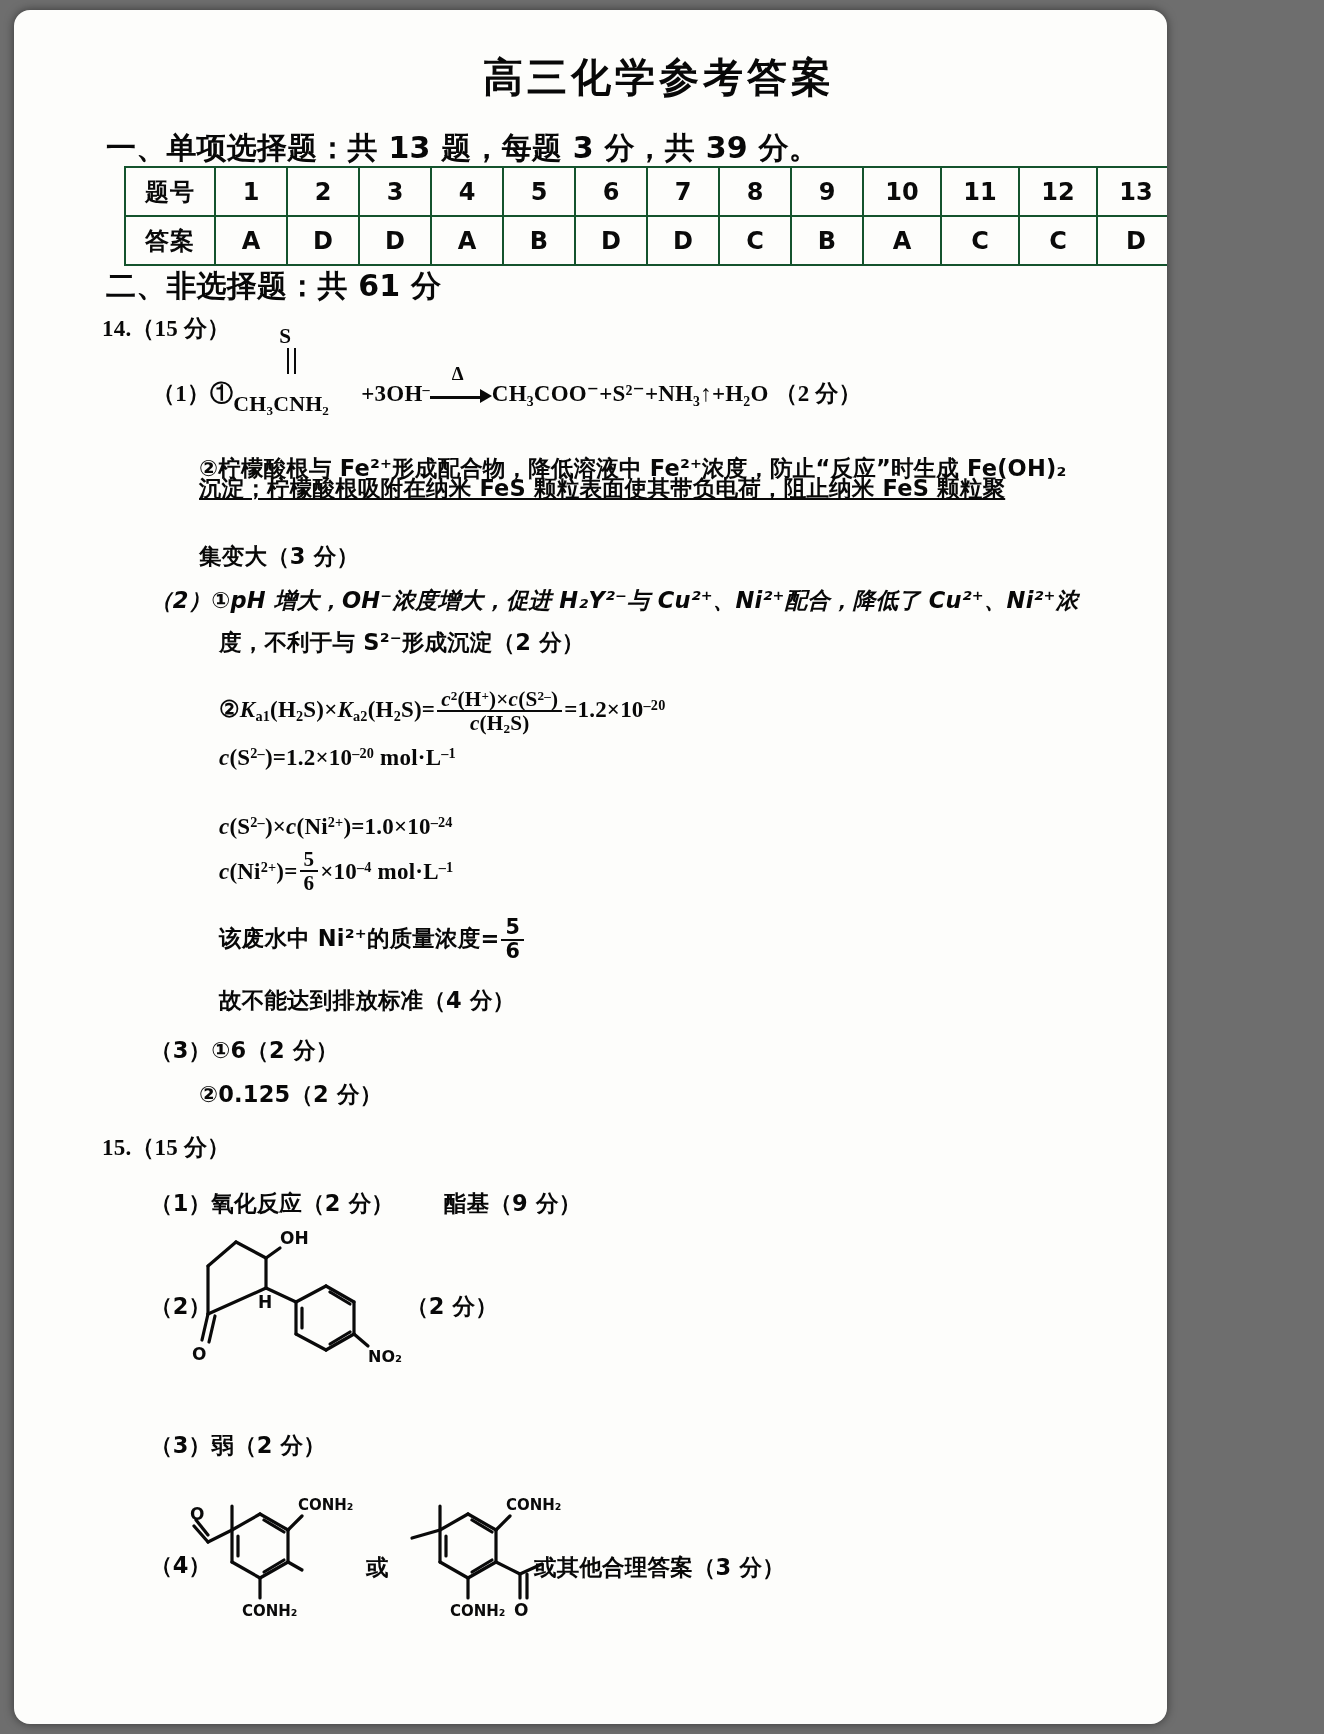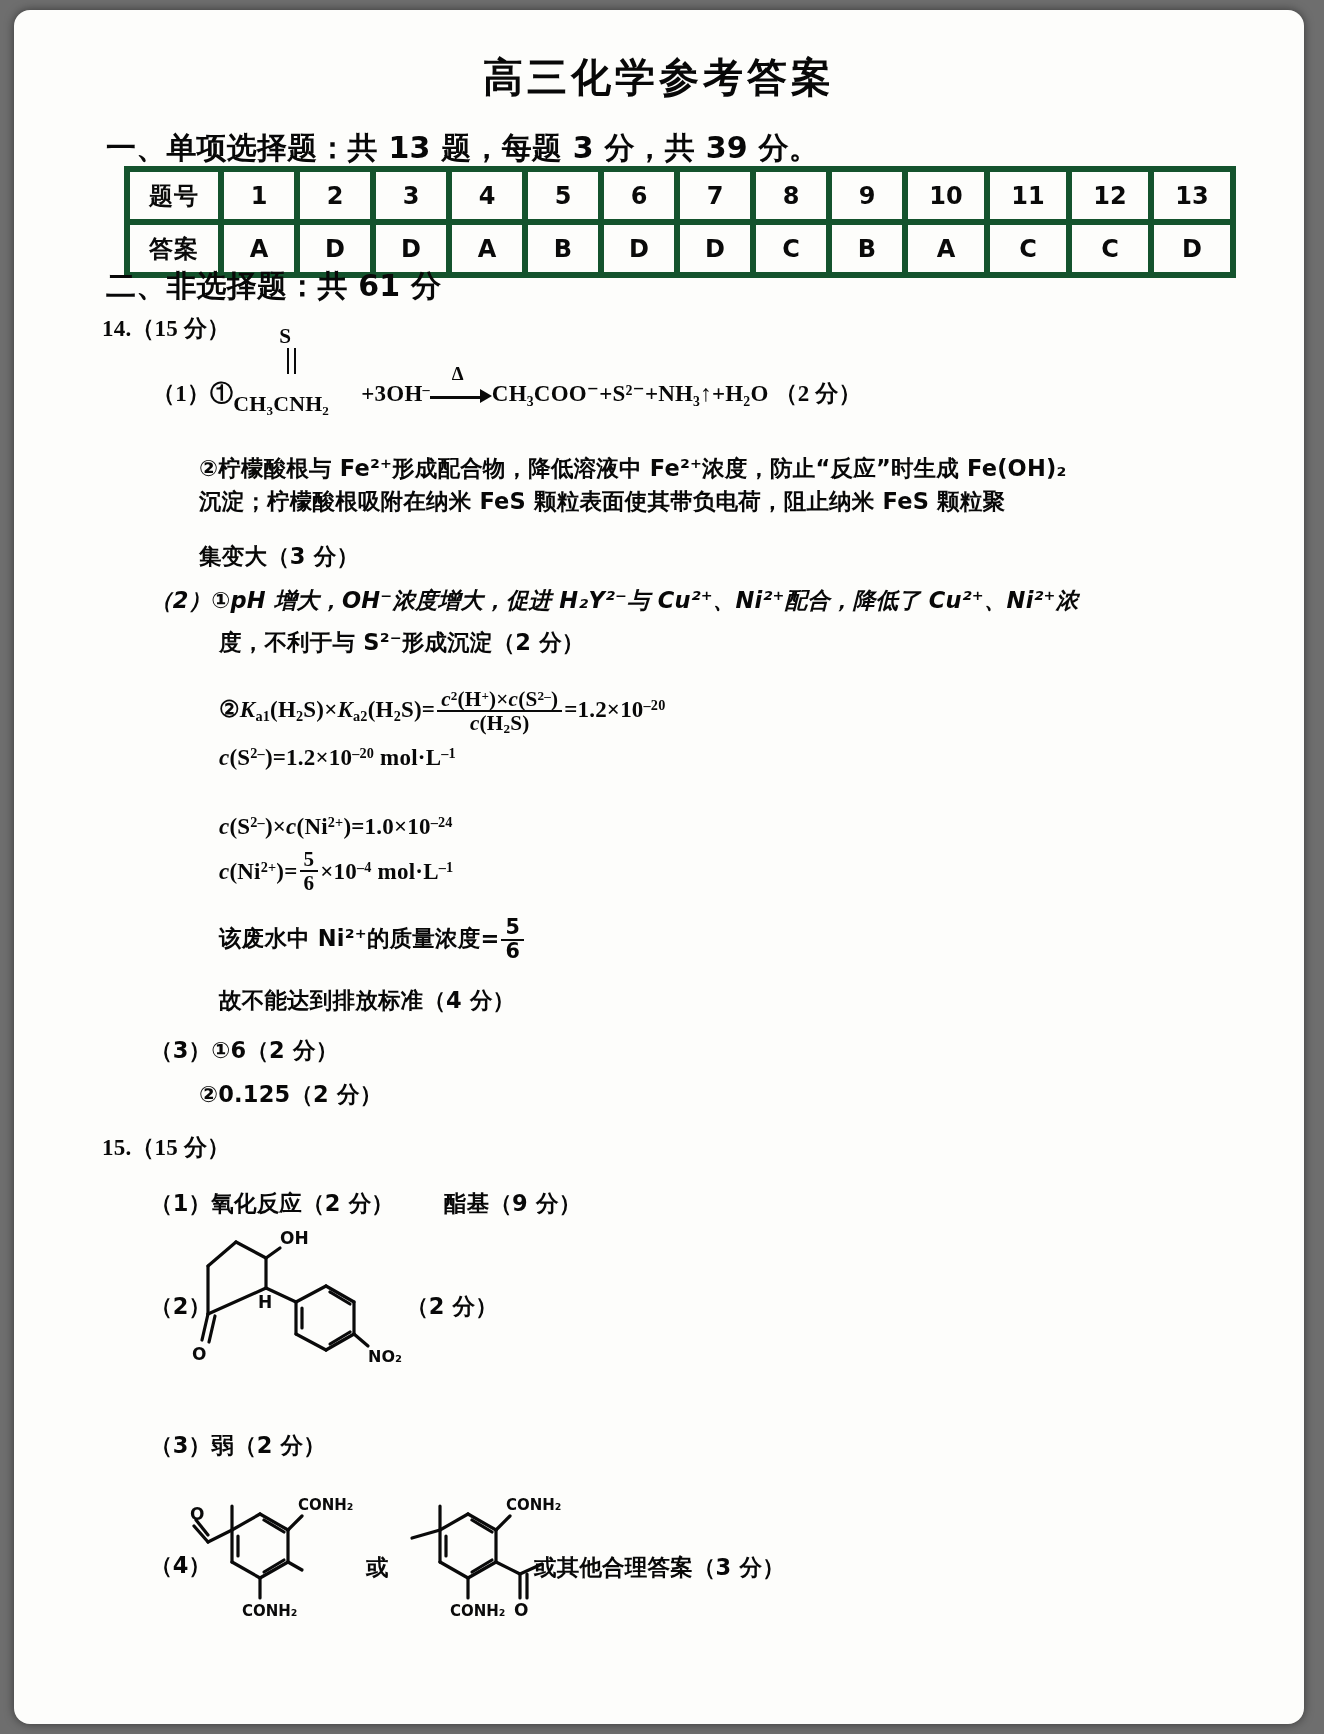--- a/index.html
+++ b/index.html
@@ -4,21 +4,21 @@
 <style>
   html,body{margin:0;padding:0;}
   body{
     width:1324px;height:1734px;
     background:#6e6e6e;
     font-family:"Liberation Serif","DejaVu Serif",serif;
     overflow:hidden;
   }
   .page{
     position:absolute;left:14px;top:10px;
-    width:1290px;height:1714px;
+    width:1153px;height:1714px;
     background:#fdfdfb;
     border-radius:16px;
     box-shadow:0 0 10px rgba(0,0,0,.5);
     overflow:hidden;
   }
   .inner{position:absolute;left:0;top:0;width:1290px;height:1714px;}
 
   
   .t{position:absolute;white-space:nowrap;color:#080808;
      font-weight:bold;letter-spacing:.2px;}
@@ -31,21 +31,21 @@
   .body-ln{font-size:22.5px;font-family:"DejaVu Sans","Liberation Sans",sans-serif;}
   .num-ln{font-size:23px;font-family:"Liberation Serif","DejaVu Serif",serif;}
 
   sub{font-size:.62em;vertical-align:-.25em;}
   sup{font-size:.62em;vertical-align:.48em;}
   .it{font-style:italic;}
 
   
   .tbl{position:absolute;left:110px;top:156px;border-collapse:collapse;}
   .tbl td{
-    border:6px solid #14532d;
+    border:2px solid #14532d;
     height:45px;
     text-align:center;vertical-align:middle;
     font-size:24px;font-weight:bold;
     font-family:"DejaVu Sans","Liberation Sans",sans-serif;
     color:#0a0a0a;
   }
   .tbl td.hd{width:86px;letter-spacing:1px;}
   .tbl td.cl{width:68px;}
   .tbl td.cw{width:74px;}
 
@@ -127,21 +127,21 @@
 
   <div class="t sec" style="left:92px;top:256px;">二、非选择题：共 61 分</div>
 
   <div class="t num-ln" style="left:88px;top:303px;">14.（15 分）</div>
 
   <div class="t num-ln" style="left:138px;top:368px;">
     <span>（1）①</span><span class="thio"><span class="s">S</span><span class="db"></span><span class="fr">CH₃CNH₂</span></span><span><span>+3OH</span><sup>–</sup></span><span class="arrow"><span class="dl">Δ</span><span class="bar"></span><span class="hd2"></span></span><span>CH₃COO⁻+S²⁻+NH₃↑+H₂O</span>&nbsp;<span>（2 分）</span>
   </div>
 
   <div class="t body-ln" style="left:185px;top:443px;">②柠檬酸根与 Fe²⁺形成配合物，降低溶液中 Fe²⁺浓度，防止“反应”时生成 Fe(OH)₂</div>
-  <div class="t body-ln" style="left:185px;top:476px;">沉淀；柠檬酸根吸附在纳米 FeS 颗粒表面使其带负电荷，阻止纳米 FeS 颗粒聚</div>
+  <div class="t body-ln" style="left:185px;top:463px;text-decoration:underline;">沉淀；柠檬酸根吸附在纳米 FeS 颗粒表面使其带负电荷，阻止纳米 FeS 颗粒聚</div>
   <div class="t body-ln" style="left:185px;top:531px;">集变大（3 分）</div>
 
   <div class="t body-ln" style="left:136px;top:575px;font-style:italic;">（2）①pH 增大，OH⁻浓度增大，促进 H₂Y²⁻与 Cu²⁺、Ni²⁺配合，降低了 Cu²⁺、Ni²⁺浓</div>
   <div class="t body-ln" style="left:205px;top:617px;">度，不利于与 S²⁻形成沉淀（2 分）</div>
 
   <div class="t num-ln" style="left:205px;top:678px;">
     <span>②<span class="it">K</span><sub>a1</sub>(H<sub>2</sub>S)×<span class="it">K</span><sub>a2</sub>(H<sub>2</sub>S)=</span><span class="frac big"><span class="nu"><span class="it">c</span><sup>2</sup>(H<sup>+</sup>)×<span class="it">c</span>(S<sup>2–</sup>)</span><span class="de"><span class="it">c</span>(H<sub>2</sub>S)</span></span><span>=1.2×10<sup>–20</sup></span>
   </div>
 
   <div class="t num-ln" style="left:205px;top:735px;">

